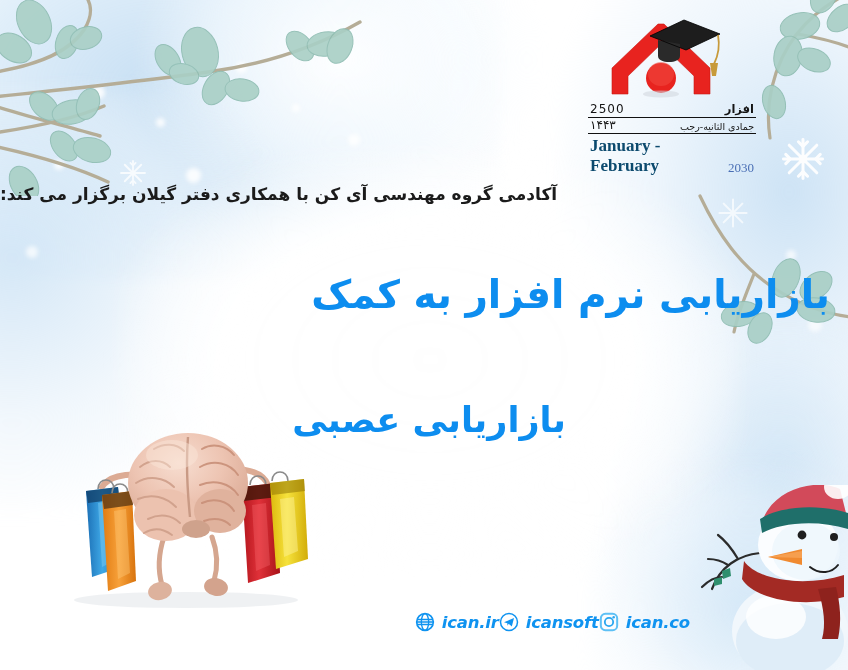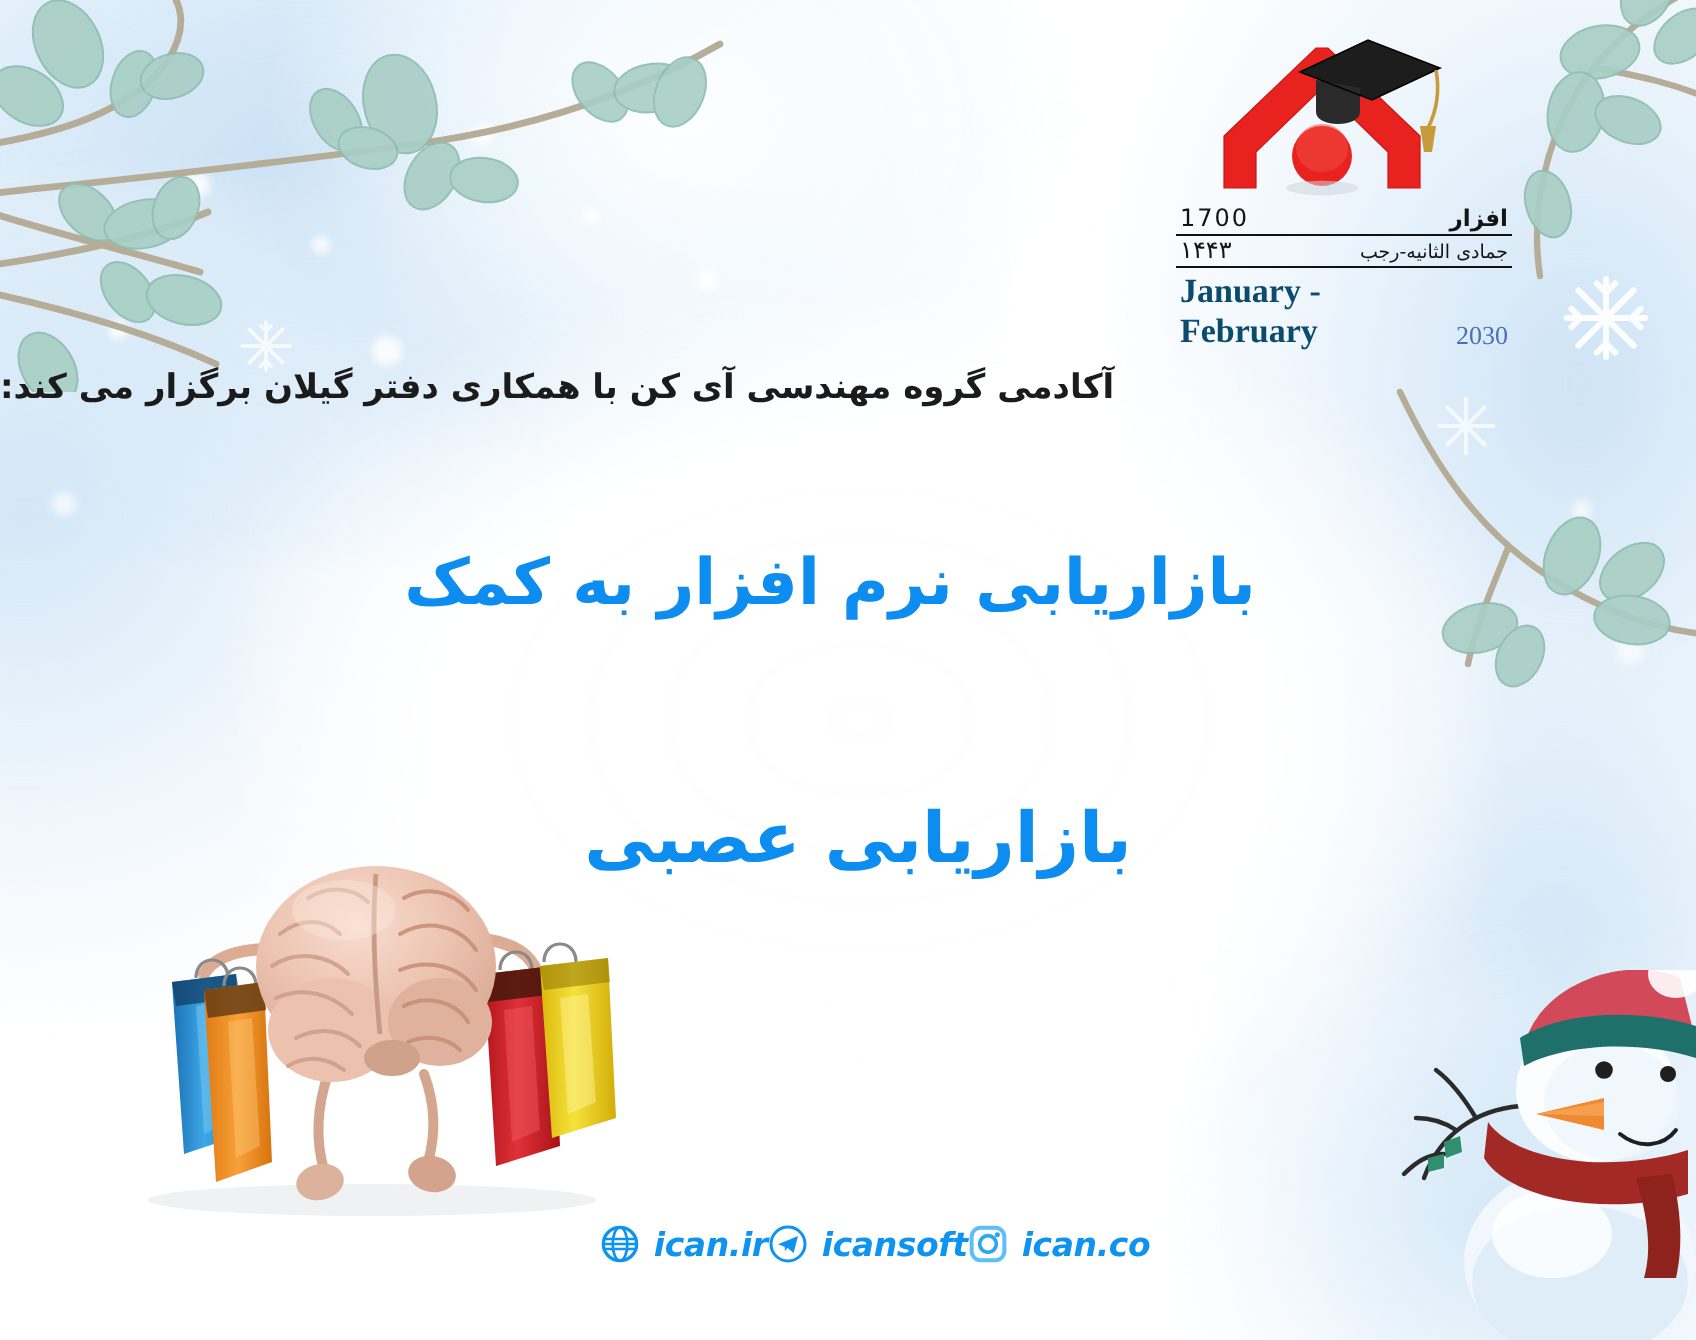--- a/index.html
+++ b/index.html
@@ -111,22 +111,22 @@
   .title-1, .title-2 {
     position: absolute;
     left: 0; right: 0;
     direction: rtl;
     color: #0d8def;
     font-weight: bold;
     white-space: nowrap;
   }
   .title-1 {
     top: 272px;
-    text-align: center;
-    font-size: 32px;
+    text-align: right;
+    font-size: 39px;
     padding-right: 18px;
   }
   .title-2 {
     top: 400px;
     text-align: center;
     font-size: 35px;
     padding-right: 10px;
     margin-left: 20px;
   }
 
@@ -180,21 +180,21 @@
   }
 
   
   .social-bar {
     position: absolute;
     left: 185px;
     top: 612px;
     width: 505px;
     display: flex;
     align-items: center;
-    justify-content: center;
+    justify-content: flex-end;
   }
   .social-item {
     display: flex;
     align-items: center;
     gap: 7px;
   }
   .social-label {
     color: #0f93f0;
     font-size: 16.5px;
     font-weight: bold;
@@ -351,21 +351,21 @@
       <path d="M56 34 L56 50 C 56 58, 78 58, 78 50 L78 38 Z" fill="#2a2a2a"></path>
       <path d="M48 30 L82 14 L118 28 L84 44 Z" fill="none" stroke="#000" stroke-width="0.8"></path>
 
       <path d="M116 29 C 118 40, 116 50, 112 58" stroke="#c79a3a" stroke-width="1.8" fill="none"></path>
       <path d="M108 57 L116 57 L114 70 L110 70 Z" fill="#c79a3a"></path>
     </svg>
 
     <div class="cal-table">
       <div class="cal-row">
         <span class="cal-fa-month">افزار</span>
-        <span class="cal-fa-year">1700</span>
+        <span class="cal-fa-year">2500</span>
       </div>
       <div class="cal-row">
         <span class="cal-hj-month">جمادی الثانیه-رجب</span>
         <span class="cal-hj-year">۱۴۴۳</span>
       </div>
       <div class="cal-row last">
         <span class="cal-en-year">2030</span>
         <span class="cal-en-months">January - February</span>
       </div>
     </div>

